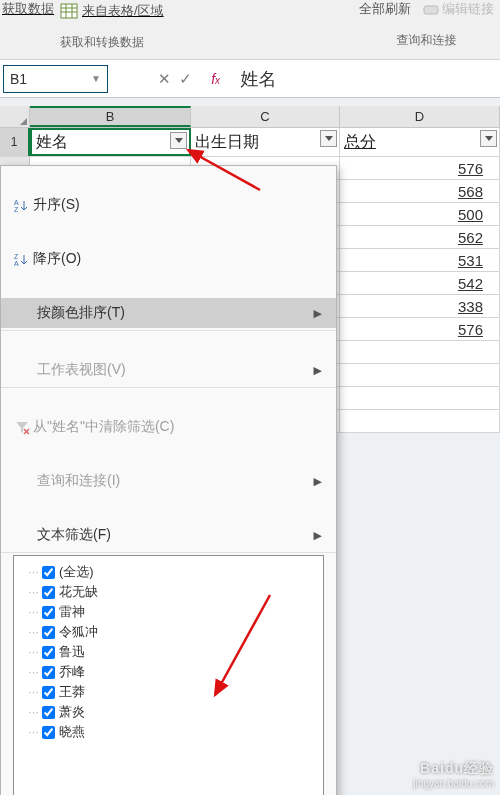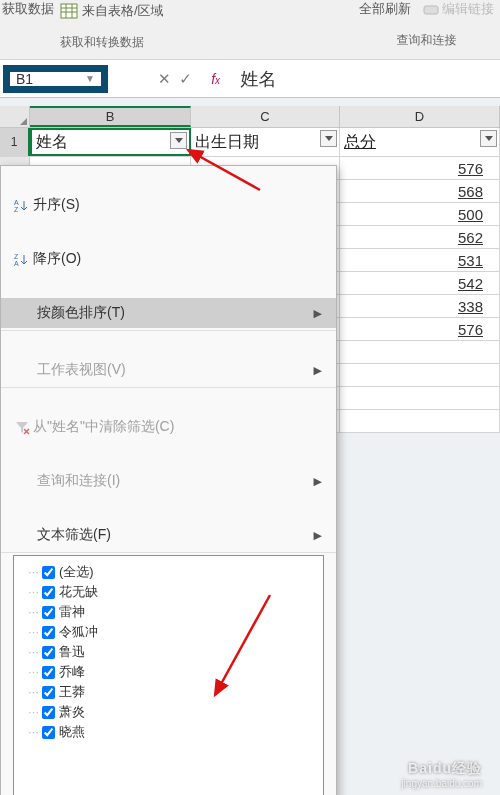--- a/index.html
+++ b/index.html
@@ -8,21 +8,21 @@
   
   .ribbon { background: #f0f0f0; height: 60px; width: 500px; position: relative; border-bottom: 1px solid #d4d4d4; }
   .ribbon-left { position: absolute; left: 0; top: 0; }
   .ribbon-right { position: absolute; right: 0; top: 0; }
   .ribbon-btn-label { color: #555; font-size: 13px; }
   .ribbon-group-label { color: #666; font-size: 12px; }
   .ribbon-icon { display:inline-block; vertical-align:middle; }
   
   
   .formula-bar { background: #fff; height: 38px; display: flex; align-items: center; border-bottom: 1px solid #c6c6c6; }
-  .name-box { width: 105px; height: 28px; border: 7px solid #0c4a6e; display:flex; align-items:center; padding:0 6px; background:#fff; margin-left:3px;}
+  .name-box { width: 105px; height: 28px; border: 1px solid #0c4a6e; display:flex; align-items:center; padding:0 6px; background:#fff; margin-left:3px;}
   .name-box .val { flex:1; color:#333; font-size:14px;}
   .name-box .dd { color:#888; font-size:10px; }
   .fb-sep { width: 50px; }
   .fb-btn { width: 30px; text-align:center; color:#be185d; font-size:14px; font-style:italic;}
   .fb-x { color:#7a7a7a; font-size:15px;}
   .fb-check { color:#7a7a7a; font-size:15px;}
   .fb-val { flex:1; padding-left:10px; font-size:18px; color:#333;}
   
   
   .colheaders { display:flex; height:22px; background:#e6e6e6; border-bottom:1px solid #c6c6c6;}
@@ -67,29 +67,29 @@
   .fm-buttons { display:flex; justify-content:flex-end; gap:12px; padding:8px 12px 12px 12px; border-top:1px solid #e0e0e0;}
   .fm-btn { width:78px; height:38px; background:#efefef; border:1px solid #adadad; font-size:13px; color:#333;margin-top:19px;}
   
   
   .arrow-svg { position:absolute; pointer-events:none; z-index:20;}
   
   
   .thermo { position:absolute; left:0; top:600px; width:14px;}
   
   
-  .watermark { position:absolute; right:18px; bottom:6px; color:rgba(255,255,255,0.75); font-size:10px; text-align:right; z-index:5; text-shadow:0 0 3px rgba(0,0,0,0.5);}
+  .watermark { position:absolute; right:6px; bottom:6px; color:rgba(255,255,255,0.75); font-size:10px; text-align:right; z-index:5; text-shadow:0 0 3px rgba(0,0,0,0.5);}
   .watermark .big { font-size:14px; font-weight:bold; letter-spacing:1px;}
 </style>
 </head>
 <body>
 
 <div class="ribbon">
   <div class="ribbon-left">
-    <div style="display:flex; align-items:flex-start; gap:6px; padding-left:2px;">
+    <div style="display:flex; align-items:flex-start; gap:6px; padding-left:2px;text-decoration:underline;">
       <div style="text-align:center;">
         <span class="ribbon-btn-label">获取数据</span>
       </div>
       <div style="display:flex; align-items:center; gap:4px; padding-top:2px;">
         <svg class="ribbon-icon" width="18" height="16">
             <rect x="1" y="1" width="16" height="14" fill="#fff" stroke="#6a8f3c"></rect>
             <line x1="1" y1="5" x2="17" y2="5" stroke="#6a8f3c"></line>
             <line x1="1" y1="9" x2="17" y2="9" stroke="#6a8f3c"></line>
             <line x1="6" y1="1" x2="6" y2="15" stroke="#6a8f3c"></line>
             <line x1="12" y1="1" x2="12" y2="15" stroke="#6a8f3c"></line>

